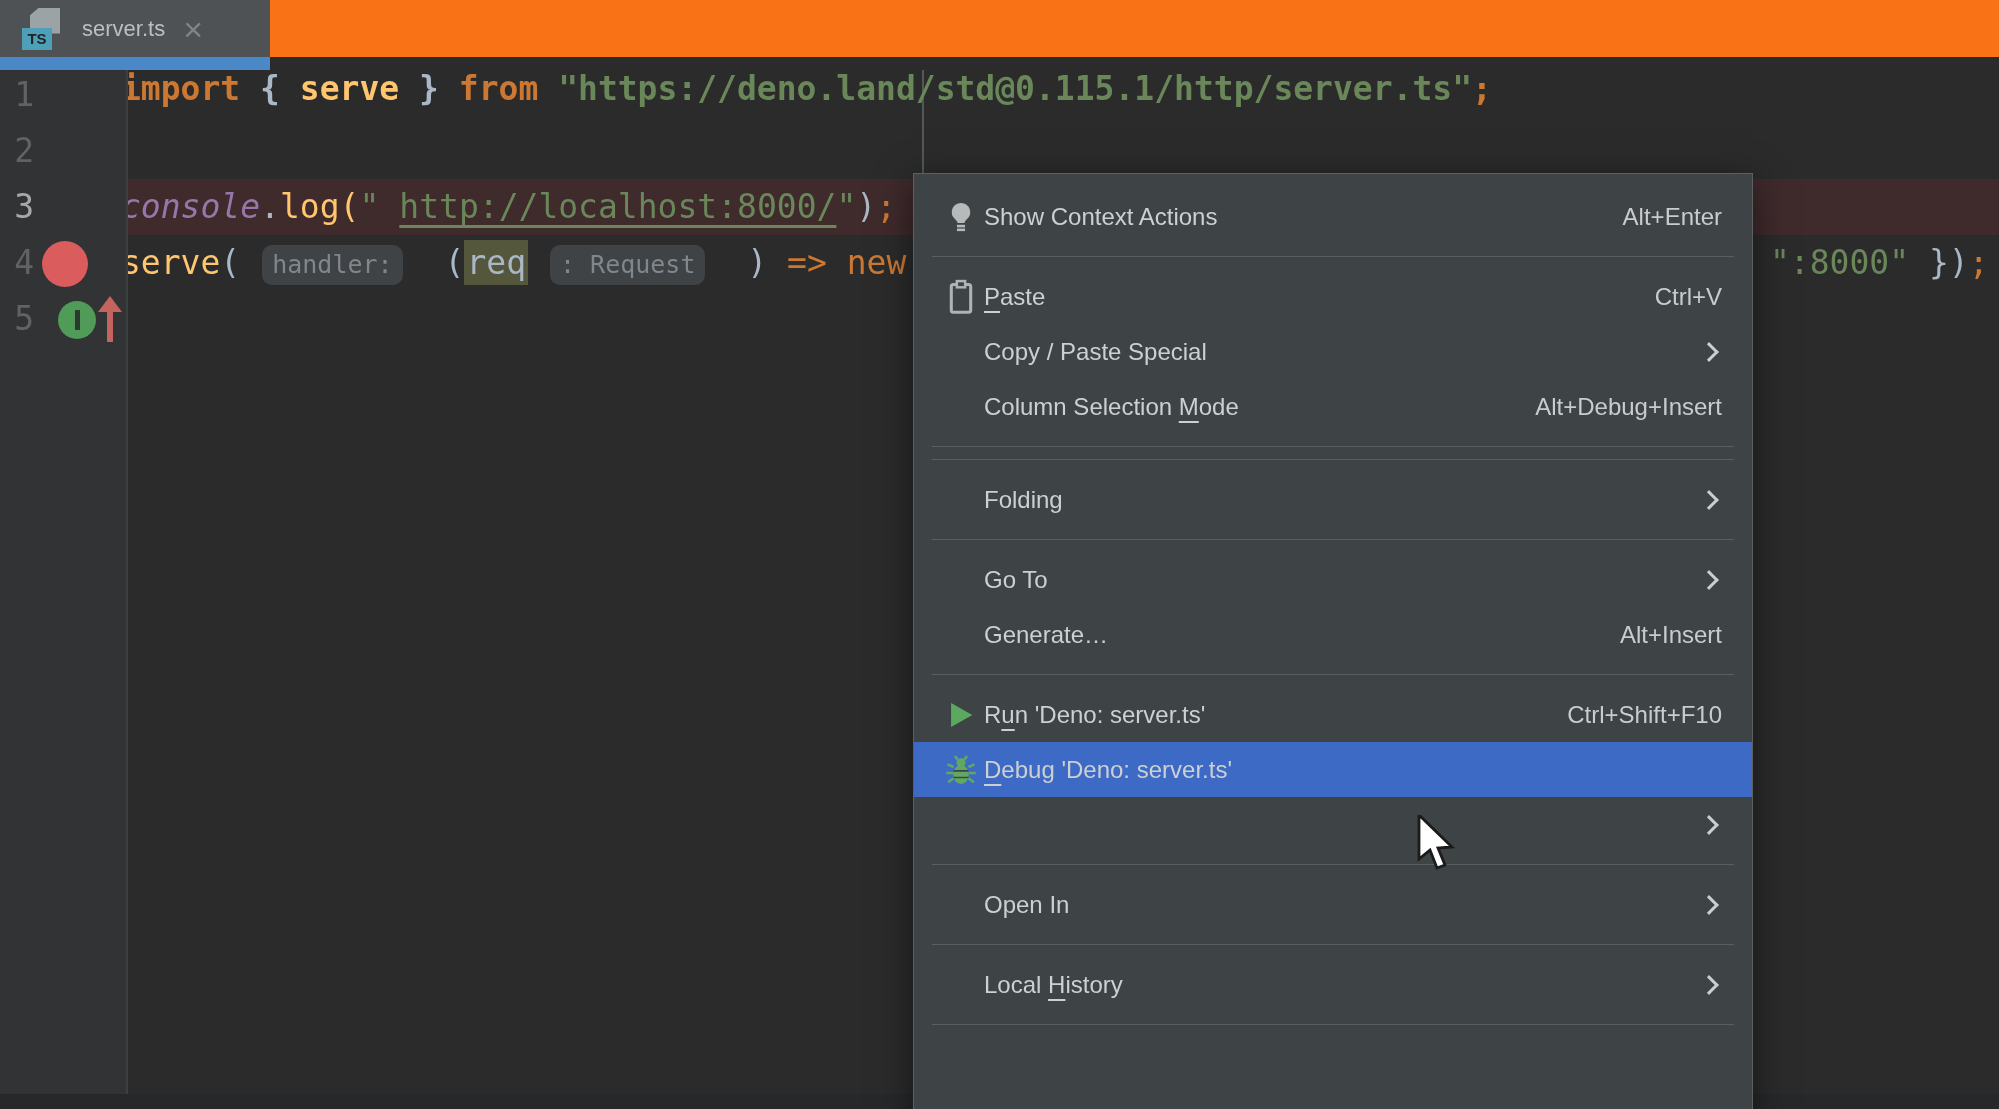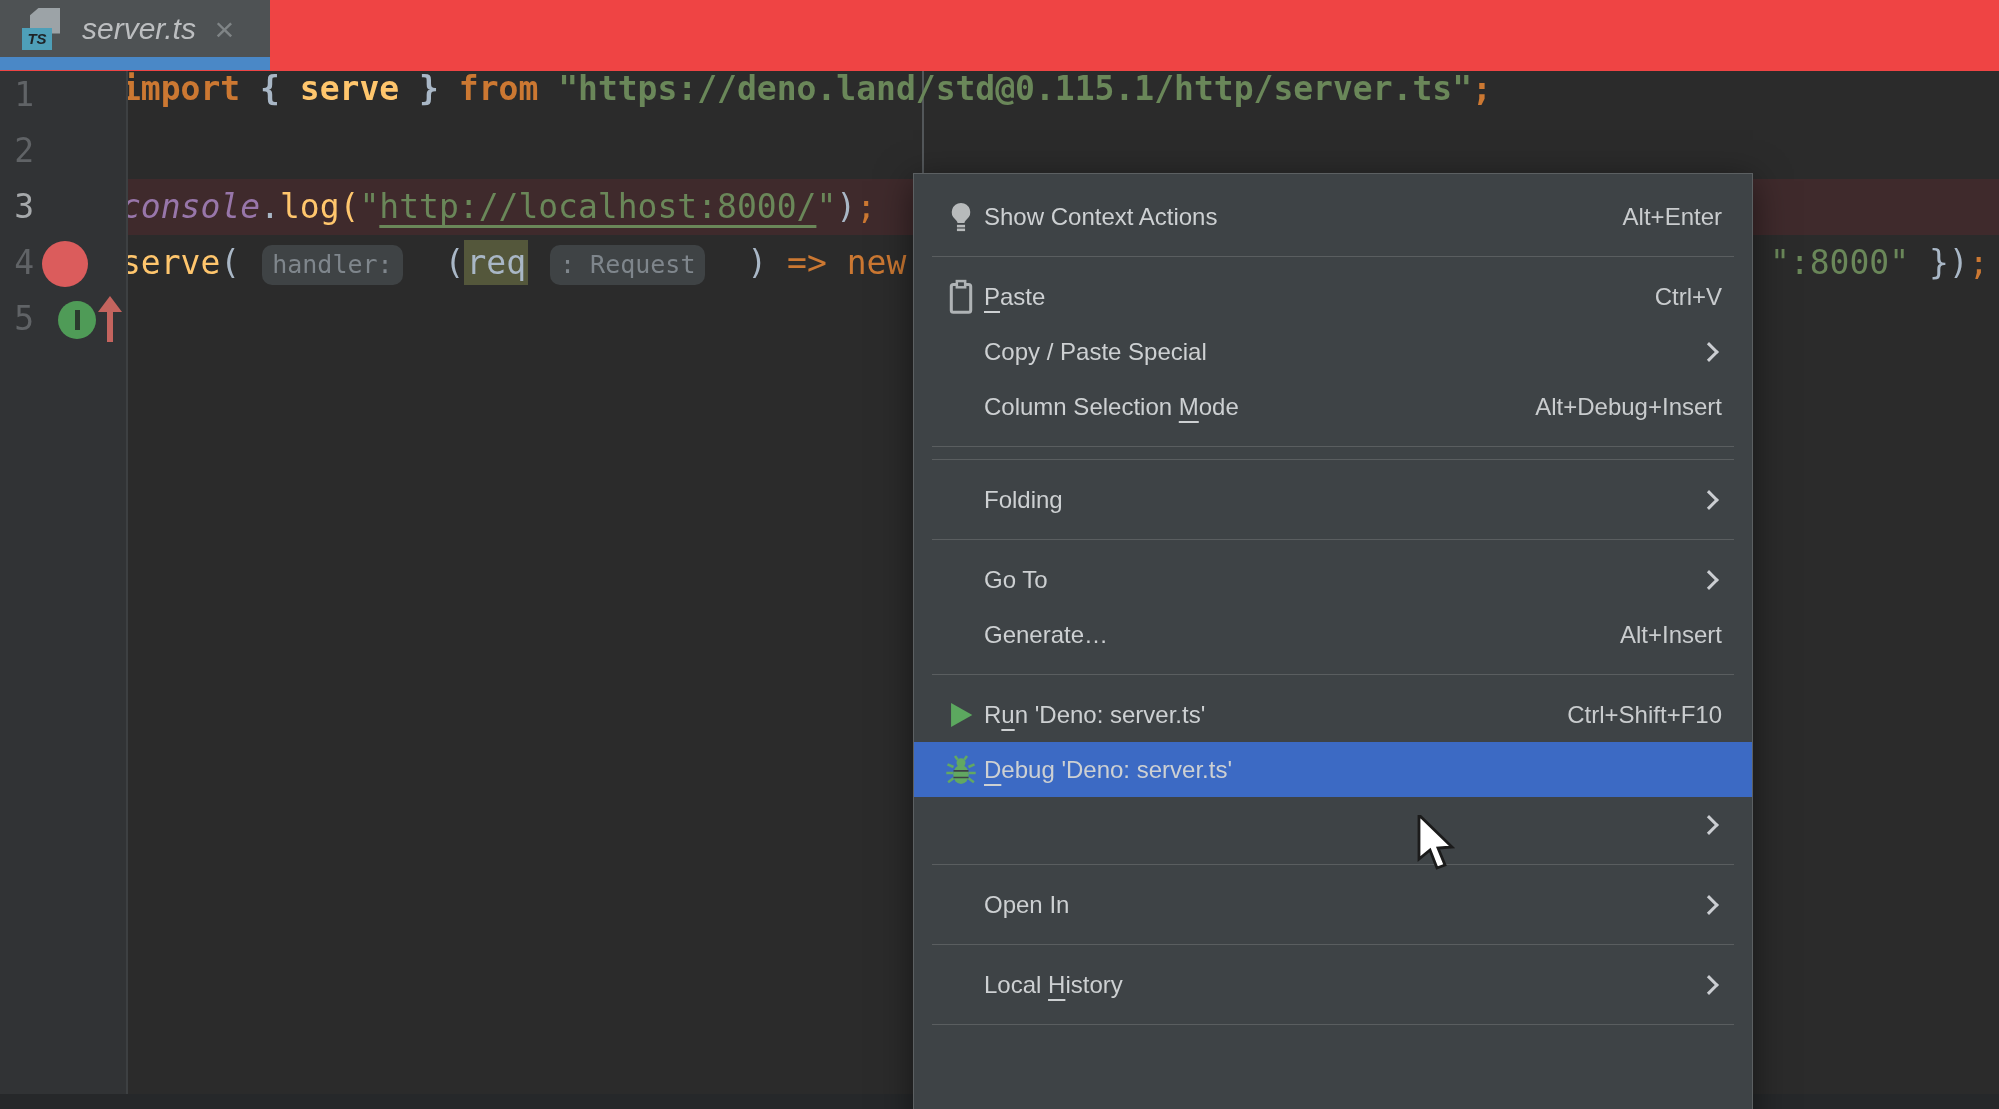--- a/index.html
+++ b/index.html
@@ -1,24 +1,24 @@
 <!DOCTYPE html>
 <html><head>
 <meta charset="utf-8">
 <style>
   * { margin:0; padding:0; box-sizing:border-box; }
   html,body { width:1999px; height:1109px; overflow:hidden; }
   body { background:#2B2B2B; font-family:"Liberation Sans", sans-serif; position:relative; }
 
   
-  .tabbar { position:absolute; left:0; top:0; width:1999px; height:71px; background:#ef4444; z-index:4;font-style:italic; }
+  .tabbar { position:absolute; left:0; top:0; width:1999px; height:57px; background:#f97316; z-index:4; }
   .tab { position:absolute; left:0; top:0; width:270px; height:57px; background:#4E5254;
          display:flex; align-items:center; padding-left:22px; }
   .tab-underline { position:absolute; left:0; top:57px; width:270px; height:13px; background:#4A88C7; z-index:4; }
-  .tab-label { color:#BCBEC0; font-size:30px; margin-left:14px; }
+  .tab-label { color:#BCBEC0; font-size:22px; margin-left:14px; }
   .tab-close { color:#7F8486; font-size:34px; margin-left:18px; line-height:30px; }
   .ts-icon { position:relative; width:46px; height:42px; }
   .ts-page { position:absolute; left:8px; top:0; width:30px; height:26px; background:#9CA3A7;
              clip-path:polygon(0 30%, 30% 0, 100% 0, 100% 100%, 0 100%); }
   .ts-badge { position:absolute; left:0; bottom:0; width:30px; height:22px; background:#4E9FB8;
               color:#1E2326; font-weight:bold; font-size:15px; display:flex; align-items:center; justify-content:center; }
 
   
   .gutter { position:absolute; left:0; top:57px; width:128px; height:1037px; background:#313335;
             border-right:2px solid #3D4042; z-index:3; }
@@ -34,21 +34,21 @@
   .guide { position:absolute; left:922px; top:70px; width:2px; height:109px; background:#53575A; z-index:0; }
   .bottom-strip { position:absolute; left:0; top:1094px; width:1999px; height:15px; background:#26282A; z-index:3; }
 
   .code-line { position:absolute; left:0; width:1999px; height:56px; line-height:56px; padding-left:121px;
                font-family:"DejaVu Sans Mono", monospace; font-size:33px; white-space:pre; z-index:2; color:#A9B7C6; }
   .code-tail { position:absolute; left:1770px; top:235px; height:56px; line-height:56px;
                font-family:"DejaVu Sans Mono", monospace; font-size:33px; white-space:pre; z-index:2; }
   .c-k { color:#CC7832; }
   .c-f { color:#FFC66D; }
   .c-s { color:#6A8759; }
-  .c-su { color:#6A8759; text-decoration:underline; text-underline-offset:7px; }
+  .c-su { color:#6A8759; text-decoration:underline; text-underline-offset:7px;margin-left:20px; }
   .c-d { color:#A9B7C6; }
   .c-p { color:#9876AA; font-style:italic; }
   .c-pill { display:inline-block; background:#3F4345; color:#7F868C; border-radius:10px;
             font-size:25px; line-height:40px; height:40px; padding:0 10px; margin:0 22px; vertical-align:middle; }
   .c-hl { background:#54573B; color:#A9B7C6; padding:3px 2px; }
 
   
   .menu { position:absolute; left:913px; top:173px; width:840px; height:960px; background:#3E4346;
           border:1px solid #5C6062; box-shadow:0 8px 34px rgba(0,0,0,.5); z-index:5; padding-top:15px; }
   .menu-item { height:55px; display:flex; align-items:center; padding:0 30px 0 24px; color:#CDD0D2; font-size:24px; }

